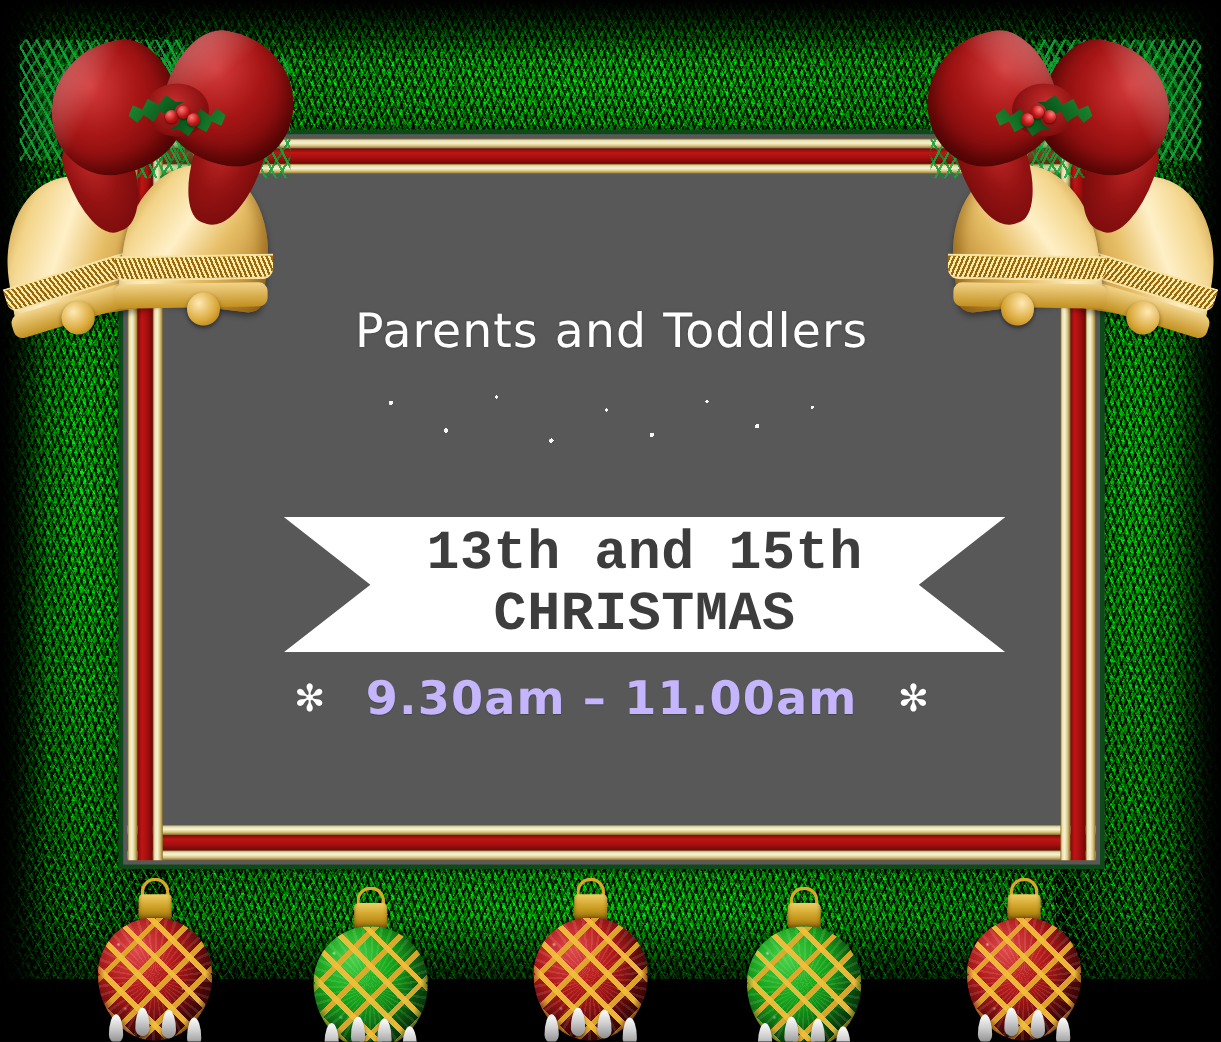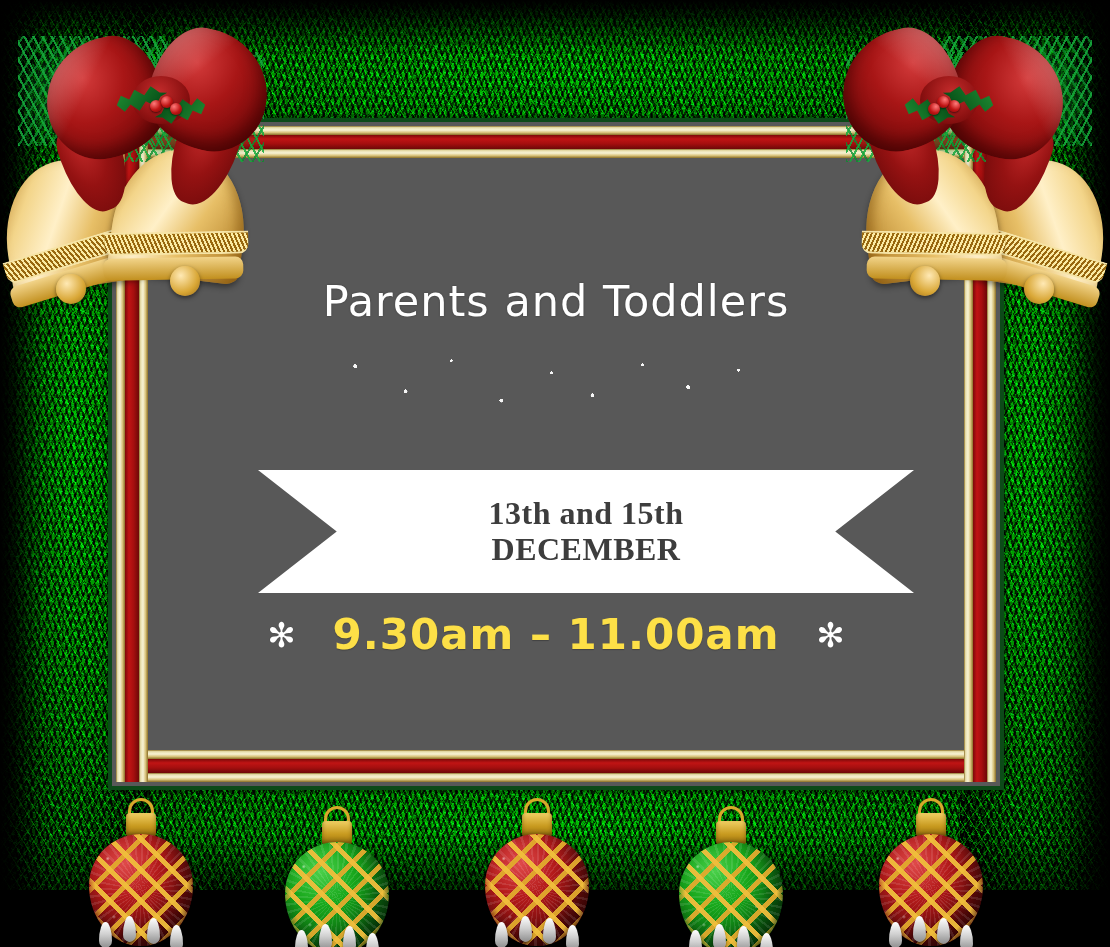--- a/index.html
+++ b/index.html
@@ -135,37 +135,37 @@
     position:absolute; left:110px; top:312px; width:656px; height:123px;
     background:#ffffff;
     clip-path:polygon(0 0, 100% 0, 100% 100%, 0 100%, 11% 50%);
     clip-path:polygon(
       0% 0%, 100% 0%, 88% 50%, 100% 100%,
       0% 100%, 12% 50%);
     display:flex; flex-direction:column; align-items:center; justify-content:center;
     color:#3d3d3d;
   }
   #ribbon .line{
-    font-family:Liberation Serif, serif;
-    font-weight:700; font-size:32px; line-height:1.12; letter-spacing:.5px;
+    font-family:Liberation Mono, monospace;
+    font-weight:700; font-size:50px; line-height:1.12; letter-spacing:.5px;
   }
 
   
   #timerow{
     position:absolute; left:0; right:0; top:452px;
     display:flex; align-items:center; justify-content:center; gap:34px;
   }
   .snowflake{
     width:34px; height:34px; flex:0 0 auto;
     color:#fff; font-size:34px; line-height:34px; text-align:center;
     font-family:"DejaVu Sans", sans-serif;
     text-shadow:0 0 1px rgba(0,0,0,.4);
   }
   #time{
-    color:#fde047;
+    color:#c4b5fd;
     font-family:"DejaVu Sans", sans-serif;
     font-size:42px; font-weight:700; letter-spacing:1px;
     white-space:nowrap;
     text-shadow:0 1px 1px rgba(0,0,0,.25);
   }
 
   
   .corner{ position:absolute; width:330px; height:300px; }
   .corner.tl{ left:-6px; top:10px; }
   .corner.tr{ right:-6px; top:10px; transform:scaleX(-1); }
@@ -354,21 +354,21 @@
     <div class="band gold-stripe vert" style="right:27px;top:4px;bottom:4px;width:9px;"></div>
 
     <div id="panel">
 
       <h1 id="title1">Parents and Toddlers</h1>
 
       <div class="snowdots"></div>
 
       <div id="ribbon">
         <div class="line">13th and 15th</div>
-        <div class="line">DECEMBER</div>
+        <div class="line">CHRISTMAS</div>
       </div>
 
       <div id="timerow">
         <span class="snowflake">✻</span>
         <span id="time">9.30am – 11.00am</span>
         <span class="snowflake">✻</span>
       </div>
 
     </div>
   </div>

